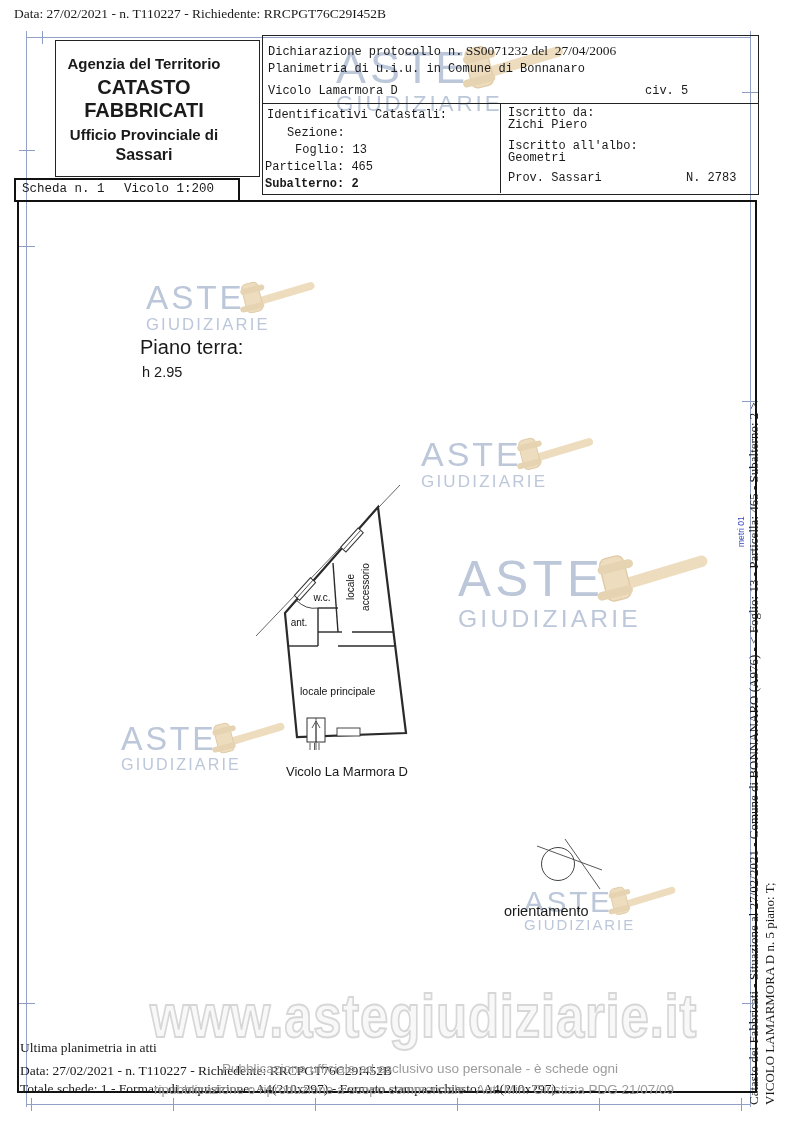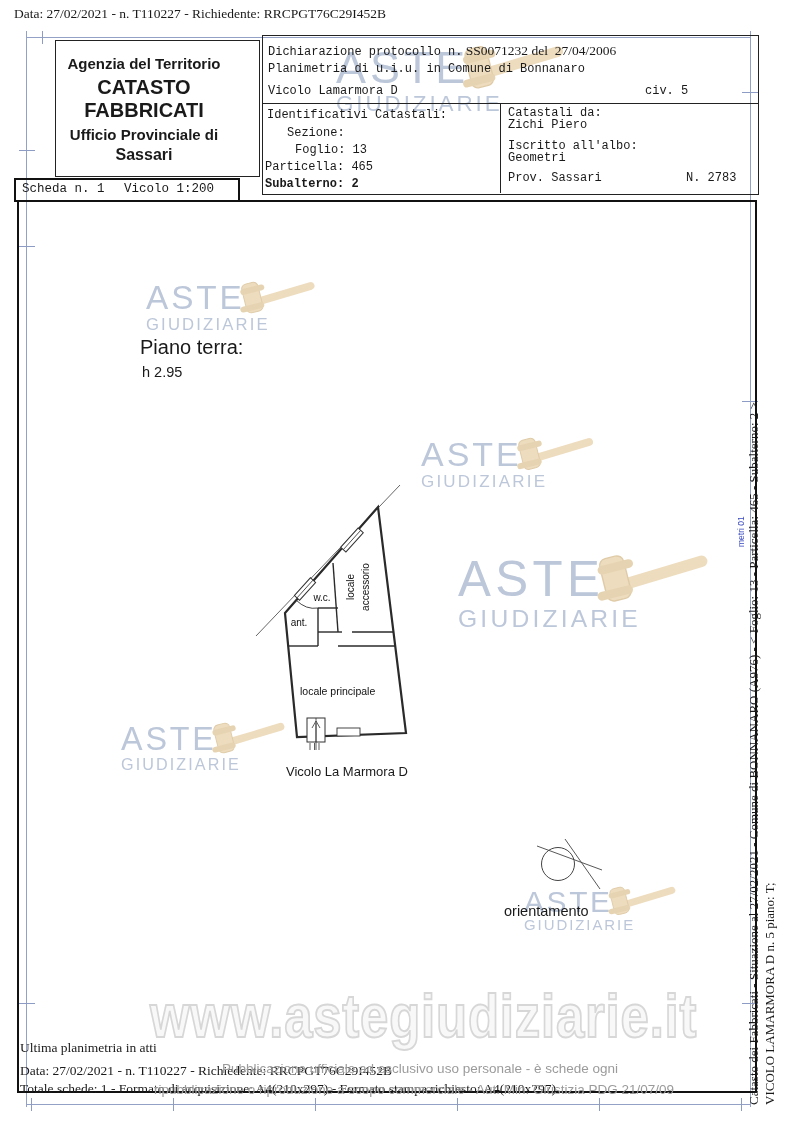--- a/index.html
+++ b/index.html
@@ -102,21 +102,21 @@
   <div class="abs mono z3 nw" style="left:268px;top:62px;font-size:12px;">Planimetria di u.i.u. in Comune di Bonnanaro</div>
   <div class="abs mono z3 nw" style="left:268px;top:84px;font-size:12px;">Vicolo Lamarmora D</div>
   <div class="abs mono z3 nw" style="left:645px;top:84px;font-size:12px;">civ. 5</div>
 
   <div class="abs mono z3 nw" style="left:267px;top:108px;font-size:12px;">Identificativi Catastali:</div>
   <div class="abs mono z3 nw" style="left:287px;top:126px;font-size:12px;">Sezione:</div>
   <div class="abs mono z3 nw" style="left:295px;top:143px;font-size:12px;">Foglio: 13</div>
   <div class="abs mono z3 nw" style="left:265px;top:160px;font-size:12px;">Particella: 465</div>
   <div class="abs mono z3 nw" style="left:265px;top:177px;font-size:12px;font-weight:bold;">Subalterno: 2</div>
 
-  <div class="abs mono z3 nw" style="left:508px;top:106px;font-size:12px;">Catastali da:</div>
+  <div class="abs mono z3 nw" style="left:508px;top:106px;font-size:12px;">Iscritto da:</div>
   <div class="abs mono z3 nw" style="left:508px;top:118px;font-size:12px;">Zichi Piero</div>
   <div class="abs mono z3 nw" style="left:508px;top:139px;font-size:12px;">Iscritto all'albo:</div>
   <div class="abs mono z3 nw" style="left:508px;top:151px;font-size:12px;">Geometri</div>
   <div class="abs mono z3 nw" style="left:508px;top:171px;font-size:12px;">Prov. Sassari</div>
   <div class="abs mono z3 nw" style="left:686px;top:171px;font-size:12px;">N. 2783</div>
 
   <div class="box2" style="left:17px;top:200px;width:736px;height:889px;"></div>
 
   <div class="wm" style="left:146px;top:281px;transform:scale(.98);">
     <span class="wm-aste">ASTE</span>

